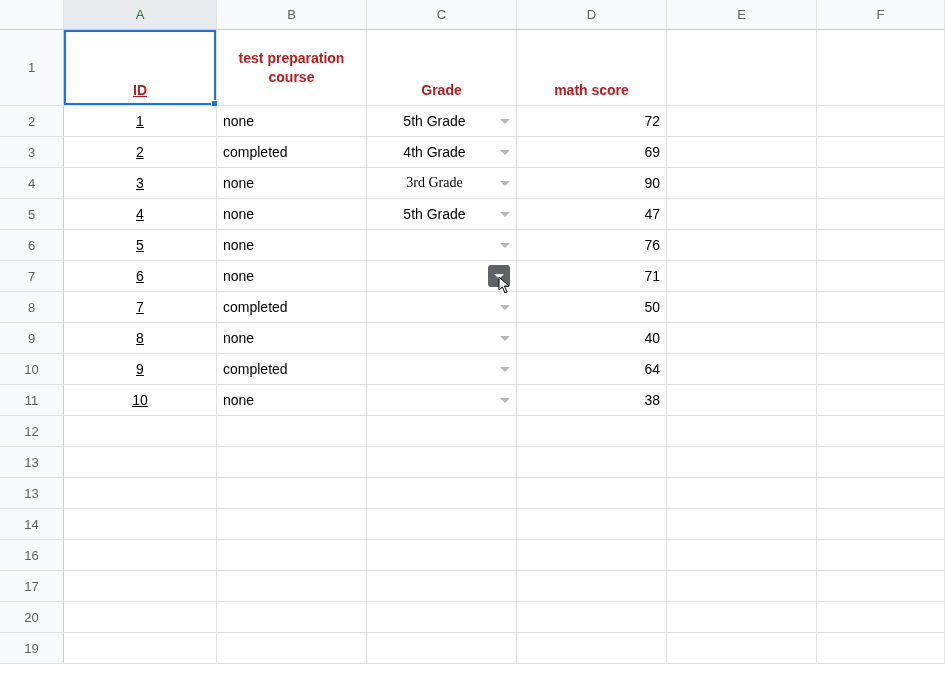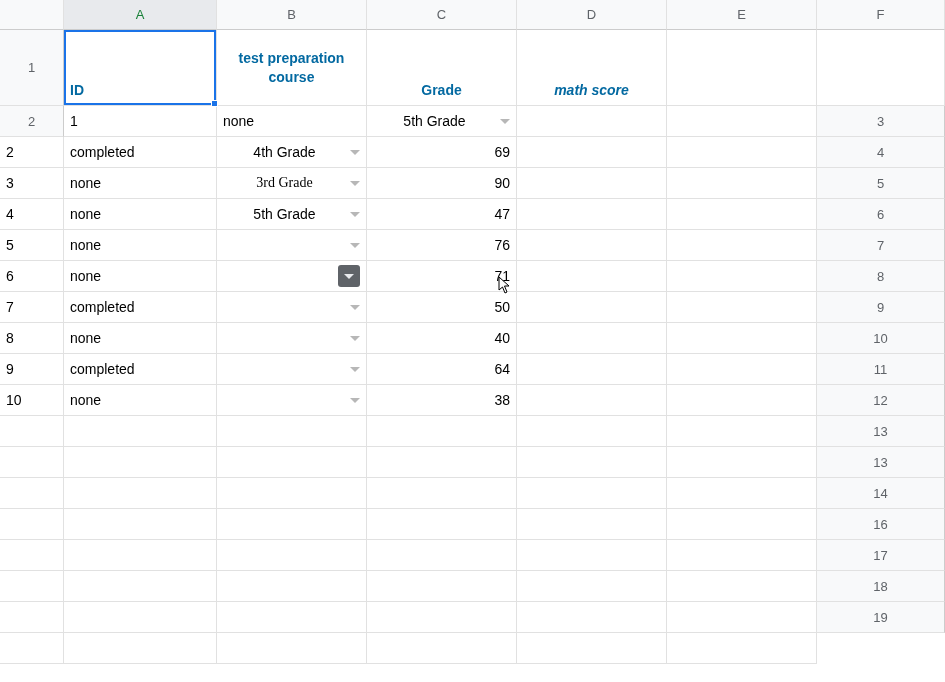--- a/index.html
+++ b/index.html
@@ -58,26 +58,26 @@
     display: flex;
     align-items: center;
     overflow: hidden;
     white-space: pre-line;
     cursor: cell;
   }
   .cell.r1 { height: 76px; }
   .cell.rn { height: 31px; }
   .cell.header-cell {
     font-weight: bold;
-    color: #0369a1;
+    color: #b91c1c;
     justify-content: center;
     text-align: center;
     line-height: 1.3;
   }
-  .cell.center { justify-content: flex-start; }
+  .cell.center { justify-content: center; text-decoration: underline; }
   .cell.left { justify-content: flex-start; }
   .cell.right { justify-content: flex-end; }
   .cell.end-align { align-items: flex-end; padding-bottom: 6px; }
   .dropdown-wrap {
     display: flex;
     width: 100%;
     align-items: center;
     justify-content: space-between;
   }
   .dropdown-text { flex: 1; text-align: center; }
@@ -138,27 +138,28 @@
     <div class="col-header selected">A</div>
     <div class="col-header">B</div>
     <div class="col-header">C</div>
     <div class="col-header">D</div>
     <div class="col-header">E</div>
     <div class="col-header">F</div>
     <div class="row-header r1">1</div>
     <div class="cell r1 header-cell end-align center" style="align-items: flex-end;"><span>ID</span></div>
     <div class="cell r1 header-cell" style="align-items: center;"><span>test preparation course</span></div>
     <div class="cell r1 header-cell end-align" style="align-items: flex-end; text-align: right;"><span>Grade</span></div>
-    <div class="cell r1 header-cell end-align" style="align-items: flex-end; font-style: italic;"><span>math score</span></div>
+    <div class="cell r1 header-cell end-align" style="align-items: flex-end;"><span>math score</span></div>
     <div class="cell r1"></div>
     <div class="cell r1"></div>
     <div class="row-header rn">2</div>
     <div class="cell rn center"><span>1</span></div>
     <div class="cell rn left"><span>none</span></div>
     <div class="cell rn left" style="padding: 0px 6px;"><div class="dropdown-wrap"><span class="dropdown-text">5th Grade</span><div class="chev"></div></div></div>
+    <div class="cell rn right"><span>72</span></div>
     <div class="cell rn"></div>
     <div class="cell rn"></div>
     <div class="row-header rn">3</div>
     <div class="cell rn center"><span>2</span></div>
     <div class="cell rn left"><span>completed</span></div>
     <div class="cell rn left" style="padding: 0px 6px;"><div class="dropdown-wrap"><span class="dropdown-text">4th Grade</span><div class="chev"></div></div></div>
     <div class="cell rn right"><span>69</span></div>
     <div class="cell rn"></div>
     <div class="cell rn"></div>
     <div class="row-header rn">4</div>
@@ -252,21 +253,21 @@
     <div class="cell rn"></div>
     <div class="cell rn"></div>
     <div class="cell rn"></div>
     <div class="row-header rn">17</div>
     <div class="cell rn"></div>
     <div class="cell rn"></div>
     <div class="cell rn"></div>
     <div class="cell rn"></div>
     <div class="cell rn"></div>
     <div class="cell rn"></div>
-    <div class="row-header rn">18</div>
+    <div class="row-header rn">20</div>
     <div class="cell rn"></div>
     <div class="cell rn"></div>
     <div class="cell rn"></div>
     <div class="cell rn"></div>
     <div class="cell rn"></div>
     <div class="cell rn"></div>
     <div class="row-header rn">19</div>
     <div class="cell rn"></div>
     <div class="cell rn"></div>
     <div class="cell rn"></div>

